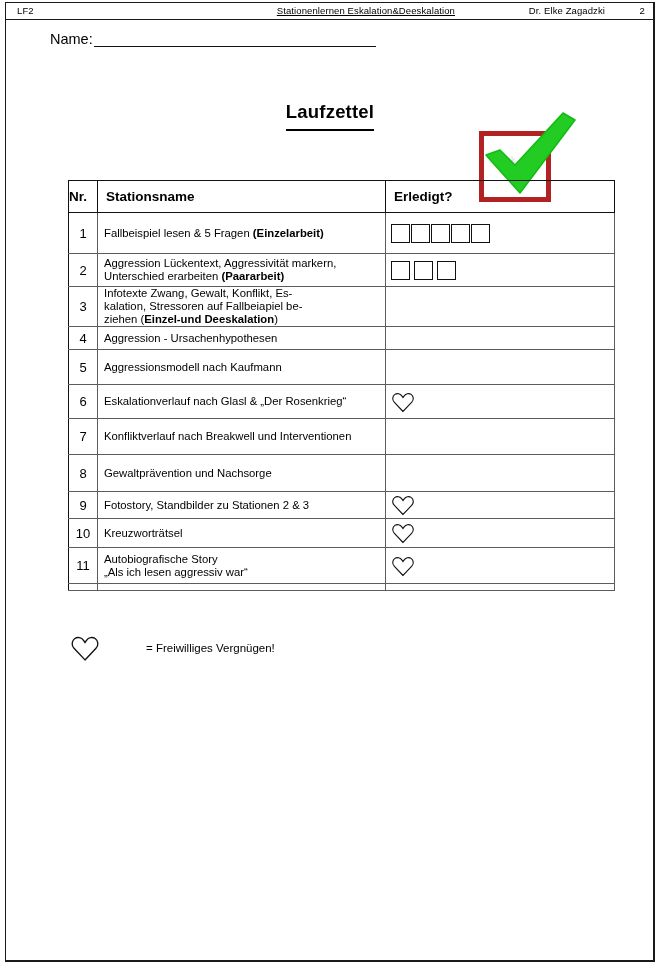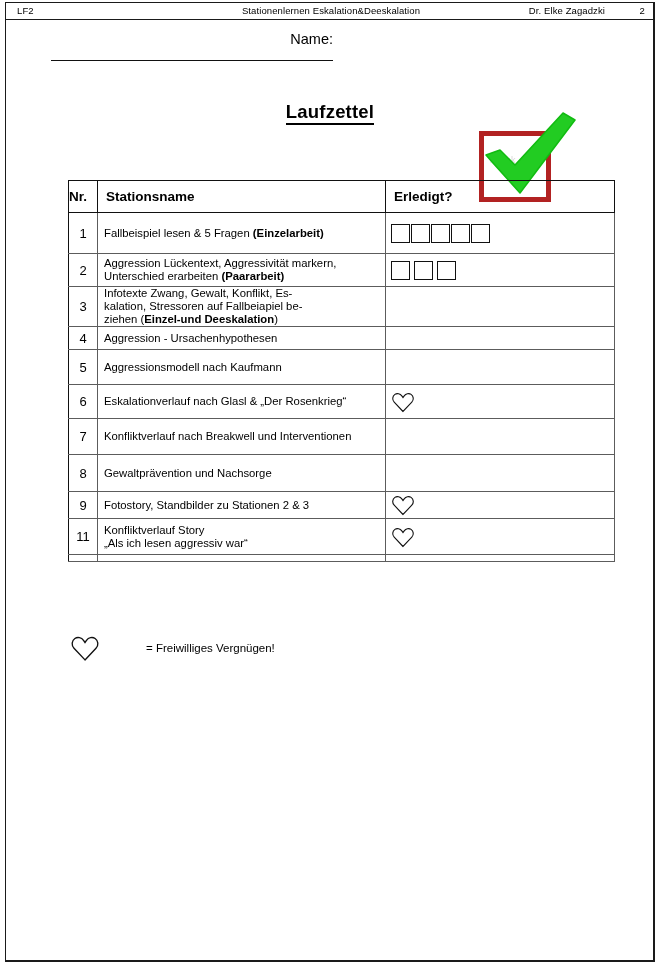--- a/index.html
+++ b/index.html
@@ -43,40 +43,40 @@
     align-items: center;
     font-size: 9.5px;
     letter-spacing: 0.1px;
   }
   #doc-header .hdr-left {
     padding-left: 12px;
     width: 190px;
   }
   #doc-header .hdr-center {
     flex: 1;
-    text-align: center;
+    text-align: right;
+    text-decoration: underline;
   }
   #doc-header .hdr-author {
     width: 150px;
     text-align: right;
   }
   #doc-header .hdr-page {
     width: 40px;
     text-align: right;
     padding-right: 10px;
   }
 
   
   #name-row {
     position: absolute;
     left: 50px;
     top: 32px;
     display: flex;
     align-items: flex-end;
-    flex-direction: column;
   }
   #name-row .name-label {
     font-size: 14.5px;
     line-height: 15px;
   }
   #name-row .name-rule {
     width: 282px;
     border-bottom: 1.6px solid #111;
     margin-left: 1px;
     height: 13px;
@@ -88,21 +88,21 @@
     top: 101px;
     left: 0;
     width: 660px;
     text-align: center;
     font-size: 18.5px;
     font-weight: bold;
     letter-spacing: 0.2px;
   }
   #title span {
     border-bottom: 2px solid #000;
-    padding-bottom: 1px;
+    padding-bottom: 7px;
   }
 
   
   #station-table {
     position: absolute;
     left: 68px;
     top: 180px;
     width: 546px;
     border-collapse: collapse;
     table-layout: fixed;
@@ -342,24 +342,35 @@
         <td class="cell-nr">9</td>
         <td class="cell-name">
           <span class="rowline">Fotostory, Standbilder zu Stationen 2 &amp; 3</span>
         </td>
         <td class="cell-done">
           <svg width="24" height="24" viewBox="0 0 24 24" class="heart-svg">
             <path d="M12 21.5 L3.2 12.2 C1.0 9.9 1.3 6.2 3.9 4.4 C6.1 2.9 9.2 3.6 10.8 5.9 L12 7.6 L13.2 5.9 C14.8 3.6 17.9 2.9 20.1 4.4 C22.7 6.2 23.0 9.9 20.8 12.2 Z" fill="none" stroke="#111" stroke-width="1.1"></path>
           </svg>
         </td>
       </tr>
+      <tr style="height: 29px;">
+        <td class="cell-nr">10</td>
+        <td class="cell-name">
+          <span class="rowline">Kreuzworträtsel</span>
+        </td>
+        <td class="cell-done">
+          <svg width="24" height="24" viewBox="0 0 24 24" class="heart-svg">
+            <path d="M12 21.5 L3.2 12.2 C1.0 9.9 1.3 6.2 3.9 4.4 C6.1 2.9 9.2 3.6 10.8 5.9 L12 7.6 L13.2 5.9 C14.8 3.6 17.9 2.9 20.1 4.4 C22.7 6.2 23.0 9.9 20.8 12.2 Z" fill="none" stroke="#111" stroke-width="1.1"></path>
+          </svg>
+        </td>
+      </tr>
       <tr style="height: 36px;">
         <td class="cell-nr">11</td>
         <td class="cell-name tight">
-          <span class="rowline">Konfliktverlauf Story</span>
+          <span class="rowline">Autobiografische Story</span>
           <span class="rowline">„Als ich lesen aggressiv war“</span>
         </td>
         <td class="cell-done">
           <svg width="24" height="24" viewBox="0 0 24 24" class="heart-svg">
             <path d="M12 21.5 L3.2 12.2 C1.0 9.9 1.3 6.2 3.9 4.4 C6.1 2.9 9.2 3.6 10.8 5.9 L12 7.6 L13.2 5.9 C14.8 3.6 17.9 2.9 20.1 4.4 C22.7 6.2 23.0 9.9 20.8 12.2 Z" fill="none" stroke="#111" stroke-width="1.1"></path>
           </svg>
         </td>
       </tr>
       <tr style="height: 7px;">
         <td class="cell-nr"></td>

